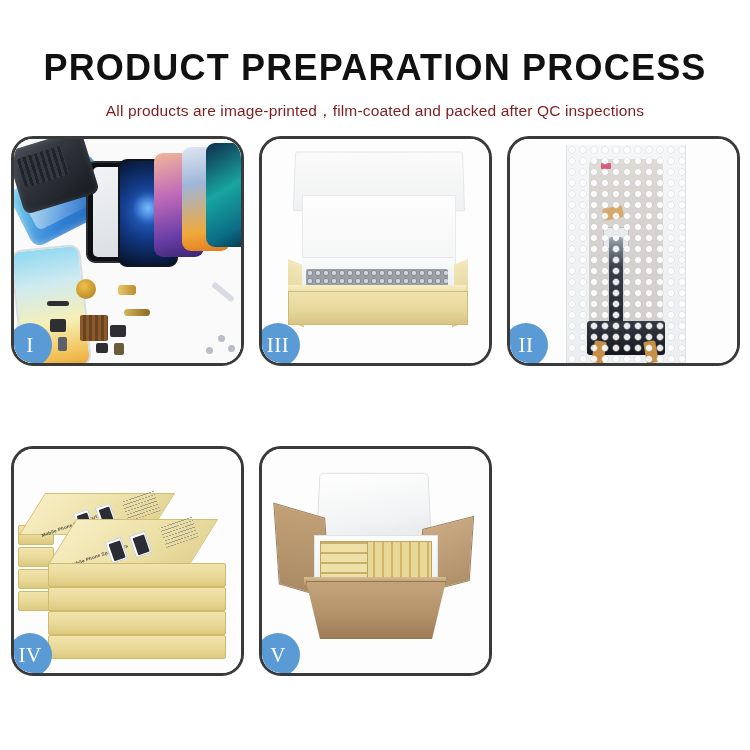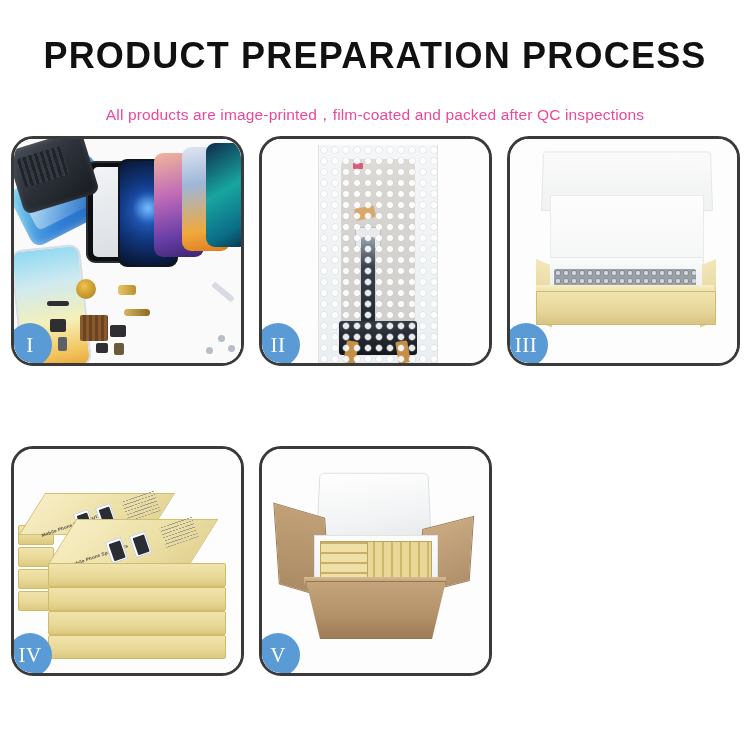--- a/index.html
+++ b/index.html
@@ -17,42 +17,42 @@
   .page {
     position: relative;
     width: 750px;
     height: 750px;
     background: #ffffff;
   }
 
   
   .header {
     position: absolute;
-    top: 0;
+    top: 12px;
     left: 0;
     width: 750px;
     text-align: center;
   }
   .title {
     margin: 0;
     padding-top: 35px;
     font-size: 36px;
     font-weight: 700;
     letter-spacing: 1.2px;
     color: #111111;
     font-family: "Liberation Sans", sans-serif;
     white-space: nowrap;
   }
   .subtitle {
-    margin: 16px;
+    margin: 0;
     padding-top: 12px;
     font-size: 15.5px;
     font-weight: 400;
     letter-spacing: 0.15px;
-    color: #ec4899;
+    color: #7f1d1d;
     white-space: nowrap;
   }
 
   
   .grid {
     position: absolute;
     top: 136px;
     left: 11px;
     width: 728px;
     display: grid;
@@ -428,51 +428,51 @@
         <div class="chip c12"></div>
         <div class="chip c13"></div>
         <div class="chip c14"></div>
         <div class="chip c15"></div>
       </div>
       <div class="badge">I</div>
     </div>
 
     <div class="panel">
       <div class="photo">
+        <div class="p3-lidback"></div>
+        <div class="p3-inner"></div>
+        <div class="p3-sideL"></div>
+        <div class="p3-sideR"></div>
+        <div class="p3-foam"></div>
+        <div class="p3-bubblewrap"></div>
+        <div class="p3-lip"></div>
+        <div class="p3-front"></div>
+      </div>
+      <div class="badge">III</div>
+    </div>
+
+    <div class="panel">
+      <div class="photo">
         <div class="p2-bag">
           <div class="p2-screen"></div>
           <div class="p2-tape"></div>
           <div class="p2-conn"></div>
           <div class="p2-flex"></div>
           <div class="p2-base"></div>
           <div class="p2-gold1"></div>
           <div class="p2-gold2"></div>
           <div class="p2-red"></div>
           <div class="p2-bubbles"></div>
         </div>
       </div>
       <div class="badge">II</div>
     </div>
 
     <div class="panel">
       <div class="photo">
-        <div class="p3-lidback"></div>
-        <div class="p3-inner"></div>
-        <div class="p3-sideL"></div>
-        <div class="p3-sideR"></div>
-        <div class="p3-foam"></div>
-        <div class="p3-bubblewrap"></div>
-        <div class="p3-lip"></div>
-        <div class="p3-front"></div>
-      </div>
-      <div class="badge">III</div>
-    </div>
-
-    <div class="panel">
-      <div class="photo">
         <div class="stack">
 
           <div class="sbox" style="left:0px; top:58px; width:34px; height:18px;"></div>
           <div class="sbox" style="left:0px; top:80px; width:34px; height:18px;"></div>
           <div class="sbox" style="left:0px; top:102px; width:34px; height:18px;"></div>
           <div class="sbox" style="left:0px; top:124px; width:34px; height:18px;"></div>
 
           <div class="sbox-top" style="left:14px; top:26px; width:128px; height:40px;"></div>
           <div class="lbl" style="left:22px; top:56px;">Mobile Phone Spare Parts</div>
           <div class="thumb" style="left:58px; top:44px; width:14px; height:20px; transform:rotate(-19deg);">

